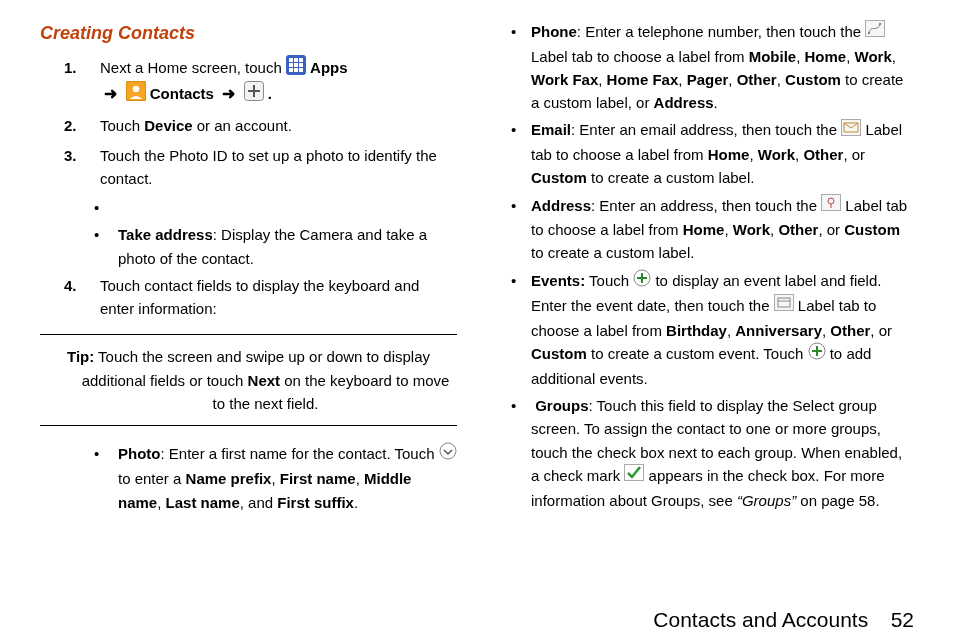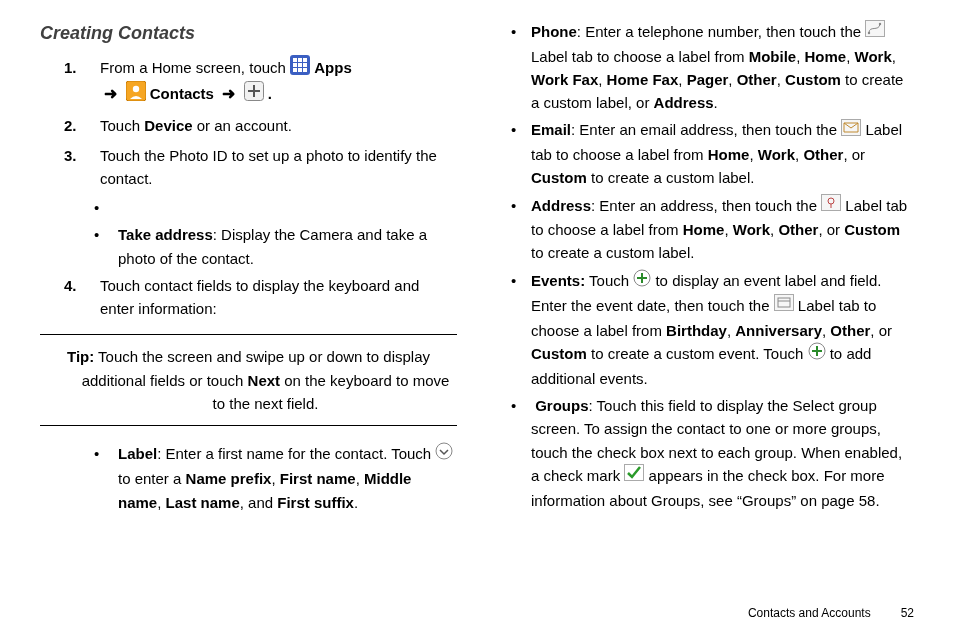--- a/index.html
+++ b/index.html
@@ -18,21 +18,21 @@
     display: flex;
     gap: 40px;
     padding: 20px 40px 10px 40px;
     box-sizing: border-box;
     height: 600px;
   }
   .col {
     flex: 1;
   }
   .heading {
-    color: #404040;
+    color: #c2410c;
     font-weight: bold;
     font-style: italic;
     font-size: 18px;
     margin: 0 0 8px 0;
   }
   .ol-num {
     font-weight: bold;
   }
   .ol-item {
     display: flex;
@@ -66,42 +66,42 @@
     border-bottom: 1px solid #000;
     margin: 14px 0 16px 0;
     padding: 10px 0;
   }
   .tip-box .tip-txt {
     padding-left: 34px;
     text-indent: -34px;
     text-align: center;
   }
   .b { font-weight: bold; }
-  .i { }
+  .i { font-style: italic; }
   .footer {
     padding: 4px 40px 0 0;
     text-align: right;
-    font-size: 12px;
+    font-size: 21px;
   }
   .footer .pnum { display:inline-block; width:40px; text-align:right; }
   .icon { display:inline-block; vertical-align:middle; position:relative; top:-1px; }
   .arrow { font-weight:bold; padding:0 4px; }
   .bigarrow { font-size:16px; }
 </style>
 </head>
 <body>
 
 <div class="page">
   <div class="col col-left">
     <div class="heading">Creating Contacts</div>
 
     <div class="ol-item">
       <div class="num ol-num">1.</div>
       <div class="txt">
-        <span>From a Home screen, touch </span>
+        <span>Next a Home screen, touch </span>
         <span class="icon">
           <svg width="20" height="20">
               <rect x="0" y="0" width="20" height="20" rx="3" fill="#3b5fc2"></rect>
           <g fill="#fff">
                 <rect x="3" y="3" width="4" height="4"></rect>
                 <rect x="8" y="3" width="4" height="4"></rect>
                 <rect x="13" y="3" width="4" height="4"></rect>
           <rect x="3" y="8" width="4" height="4"></rect>
                 <rect x="8" y="8" width="4" height="4"></rect>
                 <rect x="13" y="8" width="4" height="4"></rect>
@@ -160,21 +160,21 @@
 
     <div class="tip-box">
       <div class="tip-txt">
         <span class="b">Tip:</span><span> Touch the screen and swipe up or down to display additional fields or touch </span><span class="b">Next</span><span> on the keyboard to move to the next field.</span>
       </div>
     </div>
 
     <div class="bullet-item narrow">
       <div class="dot">•</div>
       <div class="txt">
-        <span class="b">Label</span><span>: Enter a first name for the contact. Touch </span>
+        <span class="b">Photo</span><span>: Enter a first name for the contact. Touch </span>
         <span class="icon">
           <svg width="18" height="18">
               <circle cx="9" cy="9" r="8" fill="#fff" stroke="#888"></circle>
               <path d="M5 8 L9 12 L13 8" fill="none" stroke="#555" stroke-width="1.5"></path>
             </svg>
         </span>
         <span> to enter a </span>
         <span class="b">Name prefix</span><span>, </span>
         <span class="b">First name</span><span>, </span>
         <span class="b">Middle name</span><span>, </span>

